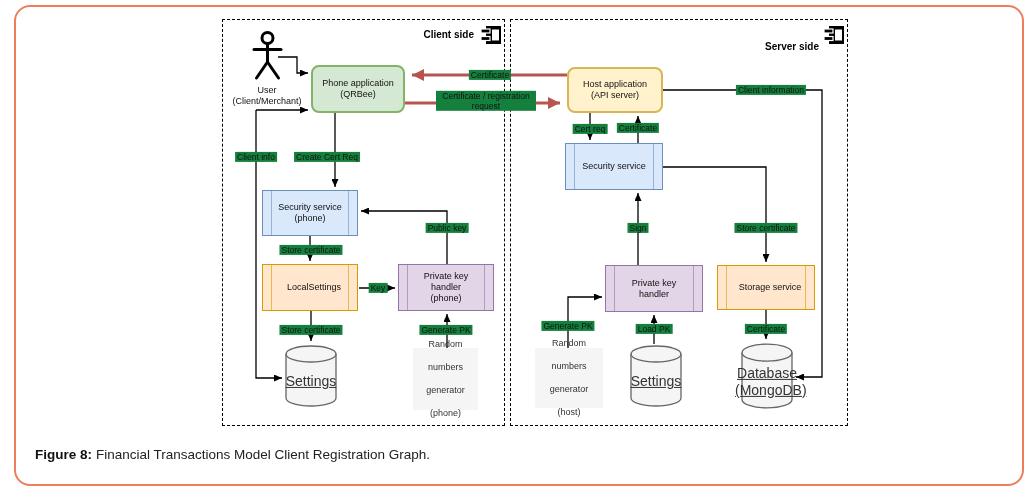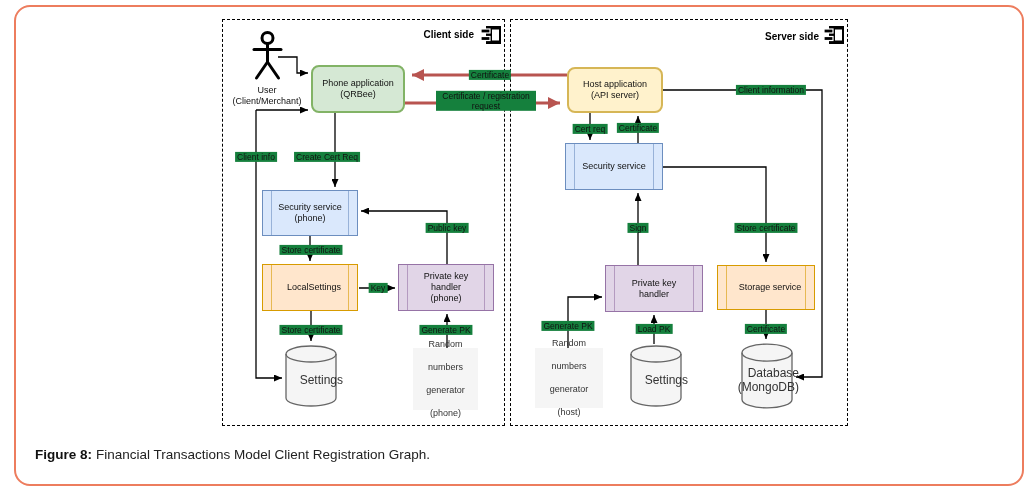--- a/index.html
+++ b/index.html
@@ -5,21 +5,21 @@
   html,body{margin:0;padding:0;background:#fff;}
   #stage{position:relative;width:1029px;height:500px;background:#fff;overflow:hidden;
          font-family:"Liberation Sans",sans-serif;color:#111;}
   #frame{position:absolute;left:14px;top:5px;width:1006px;height:477px;
          border:2px solid #ED7D5E;border-radius:16px;z-index:0;}
   .dashedbox{position:absolute;border:1.4px dashed #000;background:transparent;z-index:1;}
   #box-client{left:222px;top:19px;width:281px;height:405px;}
   #box-server{left:510px;top:19px;width:336px;height:405px;}
   .side-label{position:absolute;font-size:10px;font-weight:bold;color:#000;z-index:2;}
   #lbl-client{right:30px;top:9px;}
-  #lbl-server{right:28px;top:11px;padding-left:39px;}
+  #lbl-server{right:28px;top:21px;padding-left:39px;}
   .comp-icon{position:absolute;width:20px;height:20px;right:3px;top:5px;z-index:2;}
   #edges{position:absolute;left:0;top:0;width:1029px;height:500px;z-index:1;}
   .node{position:absolute;display:flex;flex-direction:column;align-items:center;justify-content:center;
         text-align:center;font-size:9px;line-height:1.2;color:#111;box-sizing:border-box;z-index:2;}
   .node span{display:block;}
   .rounded{border-radius:8px;border:2px solid;}
   .process{border:1.4px solid;}
   .process::before,.process::after{content:"";position:absolute;top:0;bottom:0;width:0;
         border-left:1px solid;border-left-color:inherit;opacity:.6;}
   .process::before{left:8px;}
@@ -36,21 +36,21 @@
   #n-locset{left:262px;top:264px;width:96px;height:47px;}
   #n-pkhp{left:398px;top:264px;width:96px;height:47px;}
   #n-secs{left:565px;top:143px;width:98px;height:47px;}
   #n-pkhs{left:605px;top:265px;width:98px;height:47px;}
   #n-stor{left:717px;top:265px;width:98px;height:45px;}
   #n-rngp{left:413px;top:348px;width:65px;height:62px;}
   #n-rngh{left:535px;top:348px;width:68px;height:60px;}
   .cyl{position:absolute;z-index:2;}
   .cyl svg{position:absolute;left:0;top:0;width:100%;height:100%;}
   .cyl-label{position:absolute;left:-6px;right:-6px;top:58%;transform:translateY(-50%);
-        text-align:right;font-size:12px;color:#333;line-height:1.15;}
+        text-align:center;font-size:14px;color:#333;line-height:1.15;text-decoration:underline;}
   #n-setc{left:285px;top:344px;width:52px;height:64px;}
   #n-sets{left:630px;top:344px;width:52px;height:64px;}
   #n-db{left:741px;top:342px;width:52px;height:68px;}
   #actor{position:absolute;left:251px;top:31px;width:33px;height:52px;z-index:2;}
   #n-user{position:absolute;left:222px;top:85px;width:90px;text-align:center;
         font-size:9px;line-height:1.25;z-index:2;}
   .el{position:absolute;transform:translate(-50%,-50%);background:#15803d;padding:0 2px;
         font-size:8.5px;color:#111;white-space:nowrap;z-index:3;text-align:center;line-height:1.2;}
   .el2{white-space:normal;width:96px;}
   #el-cert-red{left:490px;top:75px;}

